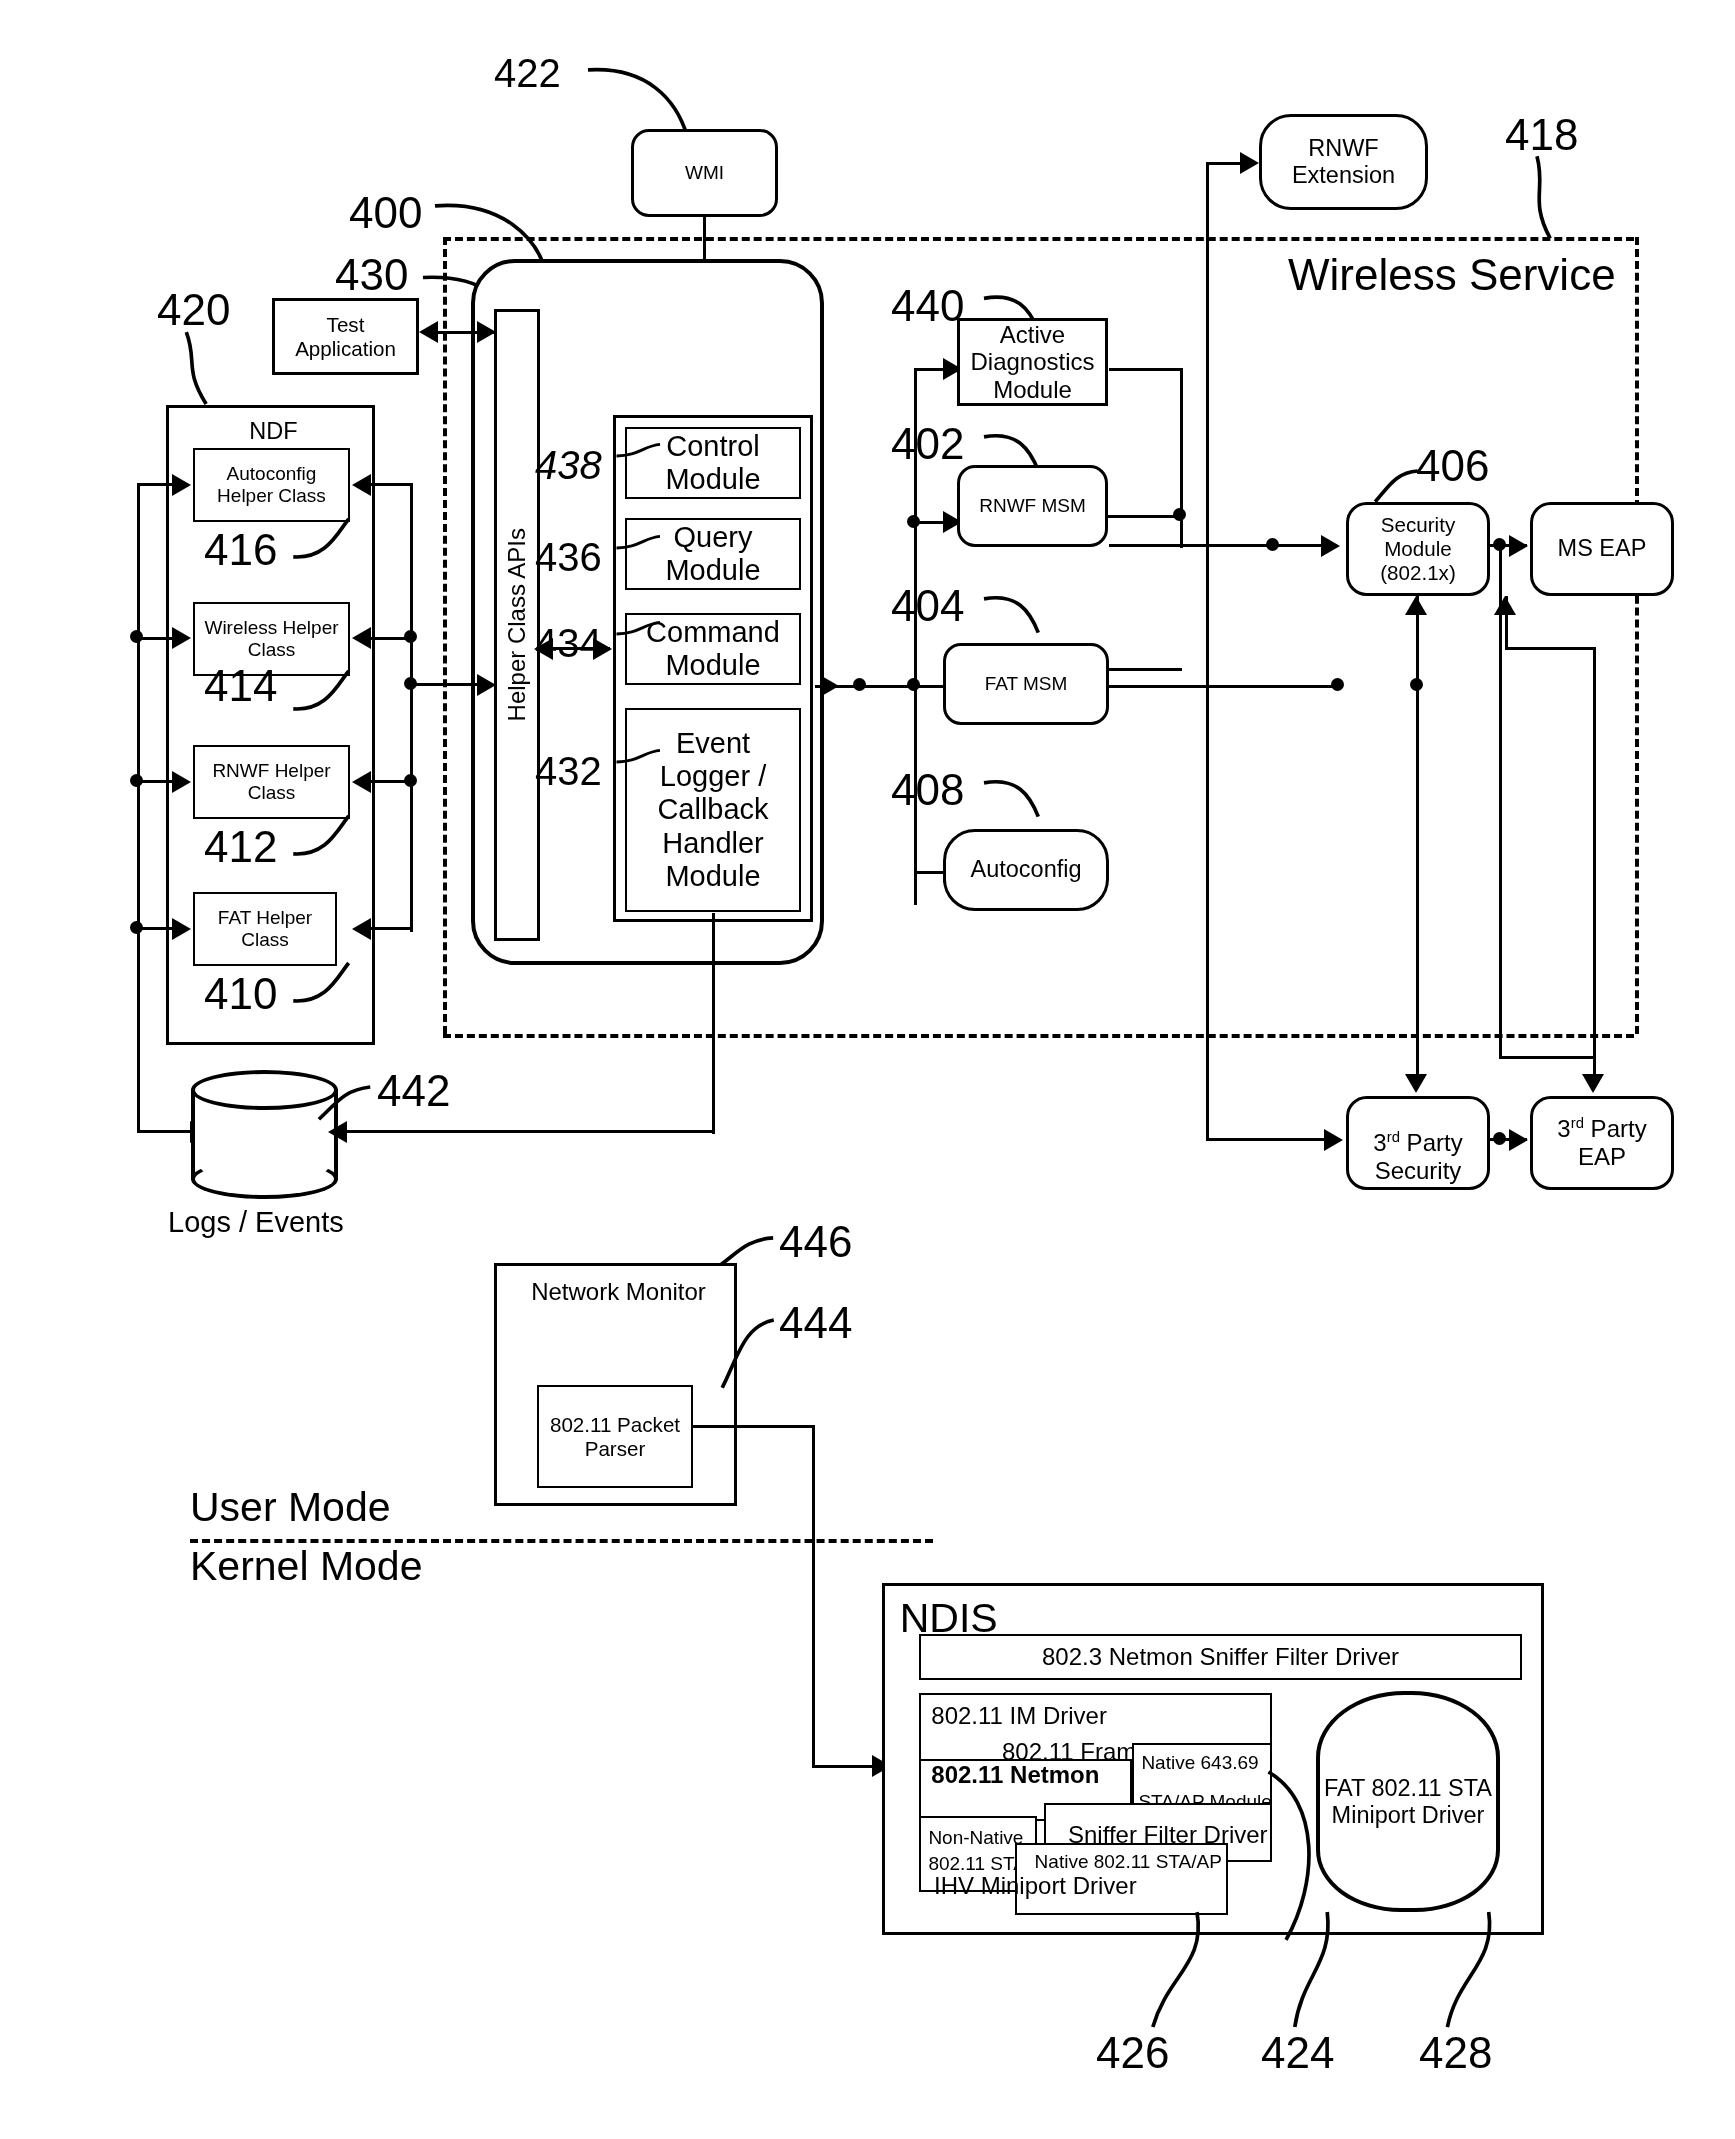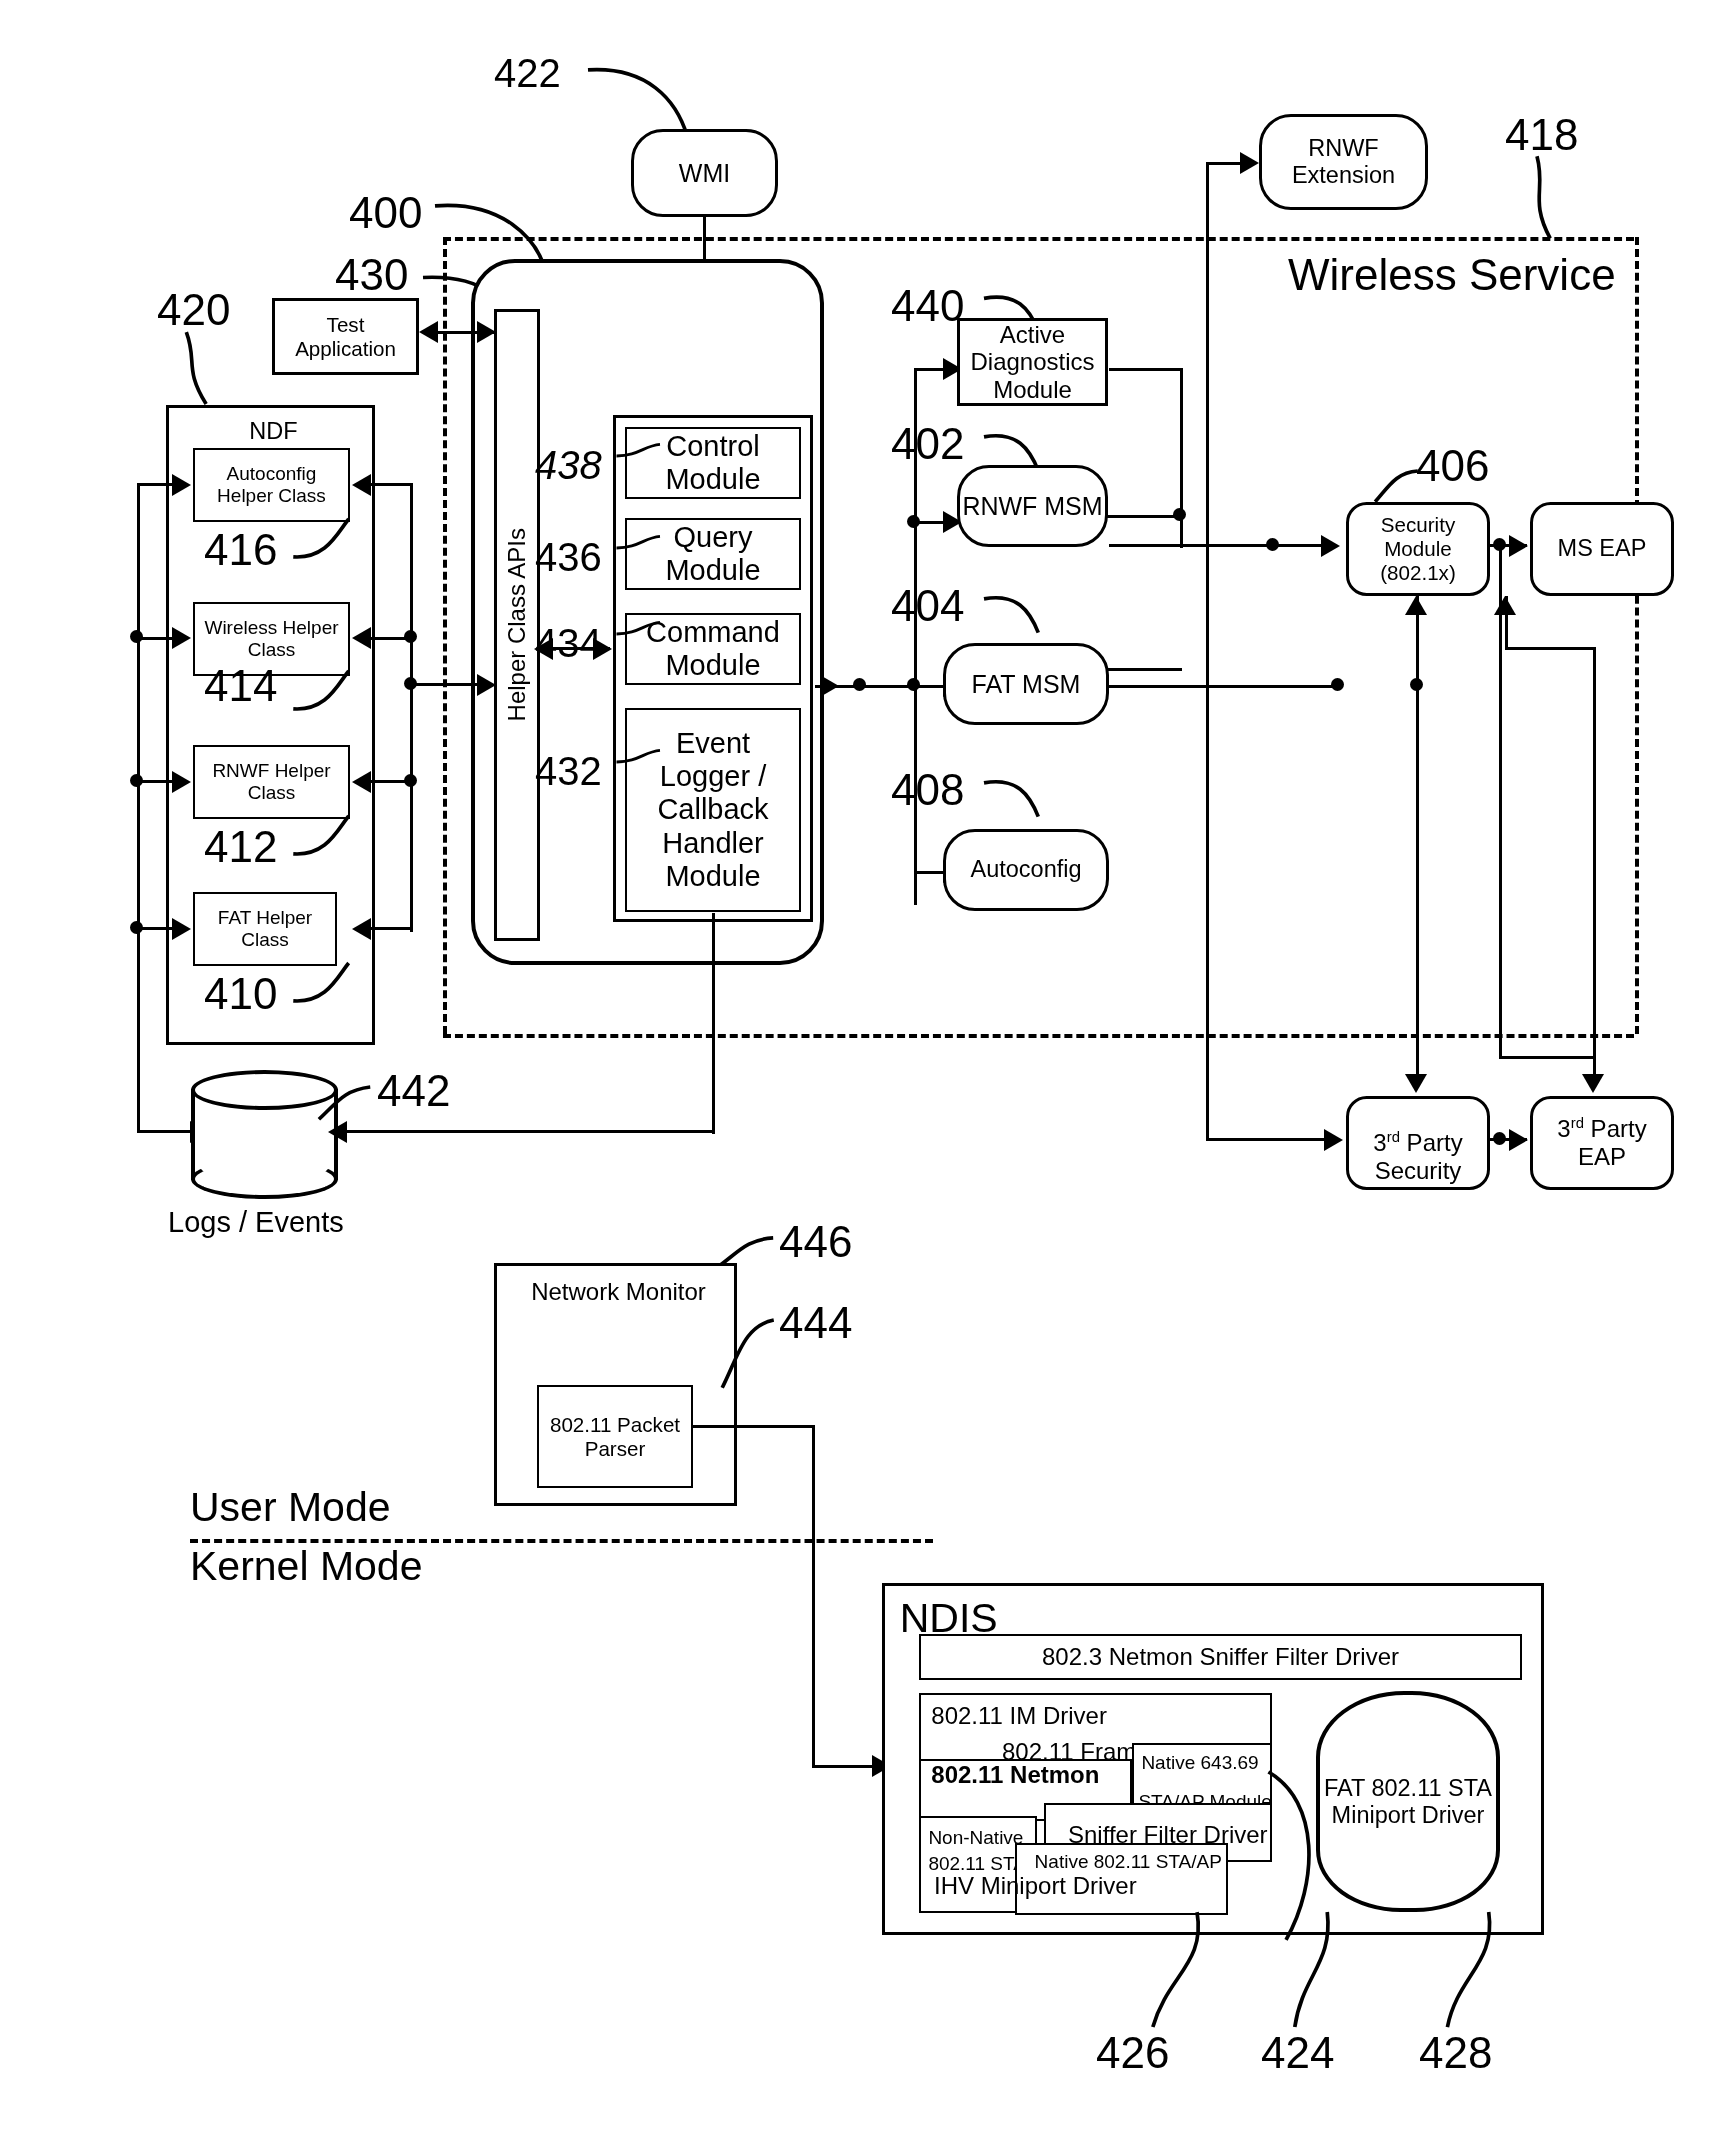--- a/index.html
+++ b/index.html
@@ -44,21 +44,21 @@
             border-radius:50%;background:#fff;box-sizing:border-box;}
   .cyl .bot{position:absolute;left:0;bottom:0;width:100%;height:40px;border:4.4px solid #000;
             border-radius:50%;background:#fff;box-sizing:border-box;border-top-color:transparent;}
 
   .vtext{writing-mode:vertical-rl;transform:rotate(180deg);}
 
   .ellipse{position:absolute;border:4.4px solid #000;border-radius:48% 48% 46% 46% / 30% 30% 28% 28%;
            background:#fff;display:flex;align-items:center;justify-content:center;text-align:center;
            box-sizing:border-box;} .f26{font-size:19px;}
   .f28{font-size:20.6px;} .f30{font-size:24px;} .f32{font-size:23.5px;}
-  .f34{font-size:25px;} .f40{font-size:29px;} .f56{font-size:41px;}
+  .f34{font-size:19px;border-radius:18px;} .f40{font-size:29px;} .f56{font-size:41px;}
   .f60{font-size:44px;}
   sup{font-size:.62em;vertical-align:super;}
 </style>
 </head>
 <body>
 
 <div id="page">
 
   <div class="ref" style="left:494px;top:51px;">422</div>
   <svg class="leader" style="left:588px;top:55px;width:147px;height:96px;" viewBox="0 0 200 130" width="147" height="96">
@@ -409,21 +409,21 @@
   </div>
 
   <div class="box thin" style="left:919px;top:1759px;width:213px;height:62px;display:block;">
     <div class="plain f30" style="left:10.3px;top:0;font-weight:bold;">802.11 Netmon</div>
   </div>
 
   <div class="box thin" style="left:1044px;top:1803px;width:228px;height:59px;display:block;">
     <div class="plain f30" style="left:22px;top:16px;">Sniffer Filter Driver</div>
   </div>
 
-  <div class="box thin" style="left:919px;top:1816px;width:118px;height:97px;display:block;">
+  <div class="box thin" style="left:919px;top:1816px;width:118px;height:76px;display:block;">
     <div class="plain f26" style="left:7.4px;top:8.8px;">Non-Native</div>
     <div class="plain f26" style="left:7.4px;top:35px;">802.11 STA</div>
   </div>
 
   <div class="box thin" style="left:1015px;top:1843px;width:213px;height:72px;display:block;">
     <div class="plain f26" style="left:17.6px;top:5.9px;">Native 802.11 STA/AP</div>
   </div>
   <div class="plain f30" style="left:934px;top:1872px;">IHV Miniport Driver</div>
 
   <div class="ellipse f32" style="left:1316px;top:1691px;width:184px;height:221px;flex-direction:column;">

